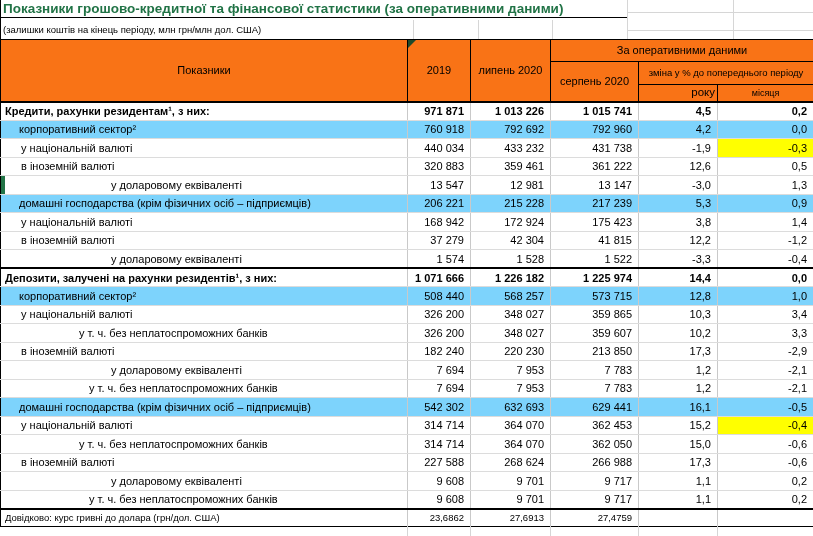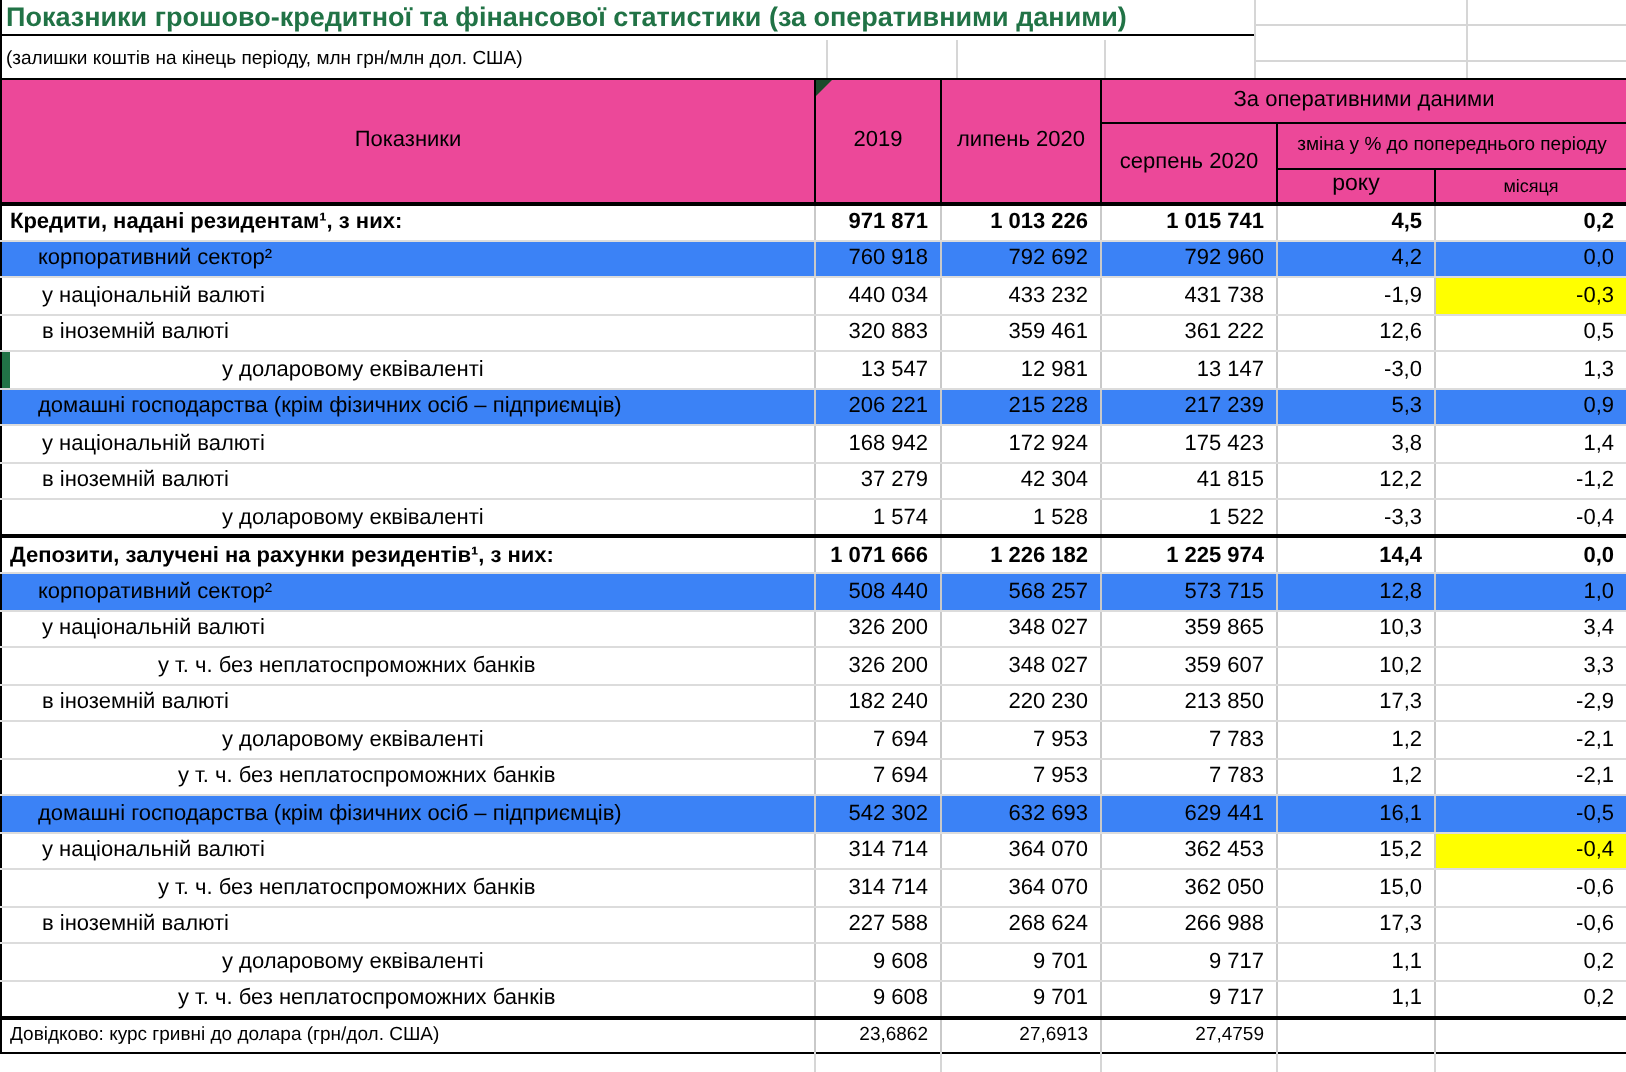--- a/index.html
+++ b/index.html
@@ -28,28 +28,28 @@
   }
 
   table.main {
     position: absolute; left: 0; top: 39px; width: 813px;
     border-collapse: collapse; table-layout: fixed;
     border: 1px solid #000;
   }
   th {
     border: 1px solid #000; font-weight: normal; text-align: center;
     vertical-align: middle; font-size: 11px; line-height: 1.15; padding: 0 2px;
-    background: #ec4899;
+    background: #f97316;
   }
   tr.h1 { height: 22px; }
   tr.h2 { height: 23px; }
   tr.h3 { height: 17px; }
   th.small-h { font-size: 9.5px; }
   th.month-h { font-size: 9px; }
-  th.year-h { font-size: 11.5px; }
+  th.year-h { font-size: 11.5px; text-align: right; }
   th.rel { position: relative; }
   .corner-tri {
     position: absolute; left: 0; top: 0; width: 0; height: 0;
     border-top: 8px solid #1d4a2b; border-right: 8px solid transparent;
   }
 
   tbody tr { height: 18.5px; }
   tbody td {
     border-right: 1px solid #c9c9c9;
     border-bottom: 1px solid #dcdcdc;
@@ -57,21 +57,21 @@
   }
   td.lbl { text-align: left; position: relative; }
   td.num { text-align: right; padding-right: 6px; }
   .l0 { padding-left: 4px; }
   .l1 { padding-left: 18px; }
   .l2 { padding-left: 20px; }
   .l3 { padding-left: 110px; }
   .l4 { padding-left: 78px; }
   .l5 { padding-left: 88px; }
   tr.section td { font-weight: bold; border-top: 2px solid #000; }
-  tr.gray td { background: #3b82f6; }
+  tr.gray td { background: #7dd3fc; }
   tr.note { height: 18px; margin-left: 18px; }
   tr.note td { border-top: 2px solid #000; border-bottom: 1px solid #000; font-size: 9.5px; }
   td.hl { background: #ffff00; }
   .rowmarker { position: absolute; left: 0; top: 0; bottom: 0; width: 4px; background: #217346; }
 </style>
 </head>
 <body>
 
 <div class="sheet">
 
@@ -108,21 +108,21 @@
         <th rowspan="2"><span>серпень 2020</span></th>
         <th colspan="2" class="small-h"><span>зміна у % до попереднього періоду</span></th>
       </tr>
       <tr class="h3">
         <th class="year-h"><span>року</span></th>
         <th class="month-h"><span>місяця</span></th>
       </tr>
     </thead>
     <tbody id="tbody">
         <tr class="section">
-          <td class="lbl l0"><span>Кредити, надані резидентам¹, з них:</span></td>
+          <td class="lbl l0"><span>Кредити, рахунки резидентам¹, з них:</span></td>
           <td class="num">971 871</td>
           <td class="num">1 013 226</td>
           <td class="num">1 015 741</td>
           <td class="num">4,5</td>
           <td class="num">0,2</td>
         </tr>
         <tr class="gray">
           <td class="lbl l1"><span>корпоративний сектор²</span></td>
           <td class="num">760 918</td>
           <td class="num">792 692</td>

